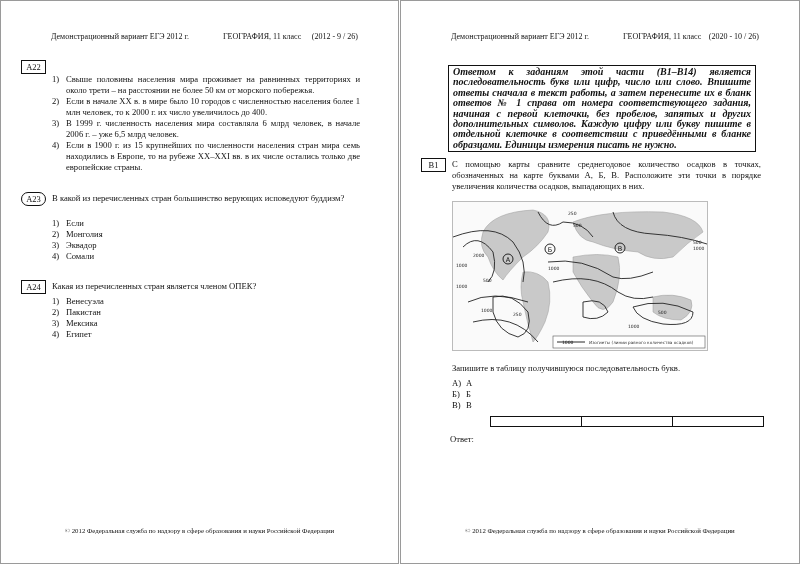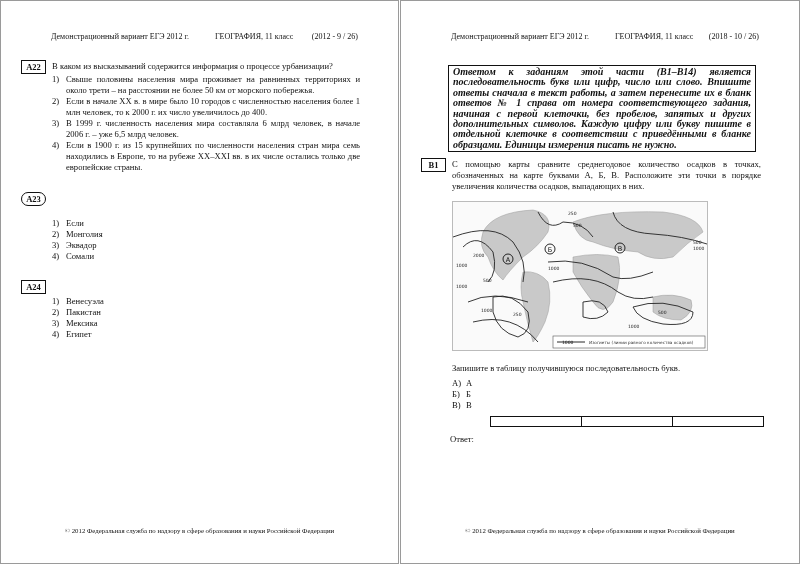--- a/index.html
+++ b/index.html
@@ -12,25 +12,25 @@
     .page {
       position: absolute; top: 0; height: 564px; width: 399px;
       background: #fff; border: 1px solid #9a9a9a; box-sizing: border-box;
     }
     .page.left { left: 0; }
     .page.right { left: 400px; width: 400px; }
     .hdr {
       position: absolute; top: 31px; left: 50px; right: 40px;
       font-size: 8px; display: flex; justify-content: space-between; white-space: nowrap;
     }
-    .hdr .mid { margin-left: 14px; padding-left: 12px; }
+    .hdr .mid { margin-left: 22px; padding-left: 12px; }
     .hdr .spacer { flex: 1; }
     .qnum {
       position: absolute; left: 20px; width: 23px; height: 12px;
-      border: 1px solid #111; font-weight: bold; font-size: 8.5px;
+      border: 1px solid #111; font-weight: normal; font-size: 8.5px;
       text-align: center; line-height: 12px; box-sizing: content-box;
     }
     .qtext { position: absolute; left: 51px; right: 38px; font-size: 8.6px; line-height: 11px; text-align: justify; }
     .opts { position: absolute; left: 51px; right: 38px; font-size: 8.6px; line-height: 11px; }
     .opt { display: flex; }
     .opt .n { width: 14px; flex: none; }
     .opt .t { flex: 1; text-align: justify; }
     .footer { position: absolute; top: 526px; left: 0; right: 0; text-align: center; font-size: 6.8px; }
     .part-title { position: absolute; top: 53px; left: 0; right: 0; text-align: center; font-weight: bold; font-size: 9px; }
     .instr {
@@ -53,61 +53,62 @@
 
 <div class="page left">
   <div class="hdr">
     <span>Демонстрационный вариант ЕГЭ 2012 г.</span>
     <span class="mid">ГЕОГРАФИЯ, 11 класс</span>
     <span class="spacer"></span>
     <span>(2012 - 9 / 26)</span>
   </div>
 
   <div class="qnum" style="top:59px;">A22</div>
-  <div class="qtext" style="top:60px;">В каком из высказываний содержится информация о процессе урбанизации?</div>
   <div class="opts" style="top:73px;">
     <div class="opt">
         <span class="n">1)</span>
         <span class="t">Свыше половины населения мира проживает на равнинных территориях и около трети – на расстоянии не более 50 км от морского побережья.</span>
       </div>
     <div class="opt">
         <span class="n">2)</span>
         <span class="t">Если в начале XX в. в мире было 10 городов с численностью населения более 1 млн человек, то к 2000 г. их число увеличилось до 400.</span>
       </div>
     <div class="opt">
         <span class="n">3)</span>
         <span class="t">В 1999 г. численность населения мира составляла 6 млрд человек, в начале 2006 г. – уже 6,5 млрд человек.</span>
       </div>
     <div class="opt">
         <span class="n">4)</span>
         <span class="t">Если в 1900 г. из 15 крупнейших по численности населения стран мира семь находились в Европе, то на рубеже XX–XXI вв. в их числе остались только две европейские страны.</span>
       </div>
   </div>
 
   <div class="qnum" style="top:191px;border-radius:7px;">A23</div>
+  <div class="qtext" style="top:192px;">В какой из перечисленных стран большинство верующих исповедуют буддизм?</div>
   <div class="opts" style="top:217px;">
     <div class="opt">
         <span class="n">1)</span>
         <span class="t">Если</span>
       </div>
     <div class="opt">
         <span class="n">2)</span>
         <span class="t">Монголия</span>
       </div>
     <div class="opt">
         <span class="n">3)</span>
         <span class="t">Эквадор</span>
       </div>
     <div class="opt">
         <span class="n">4)</span>
         <span class="t">Сомали</span>
       </div>
   </div>
 
   <div class="qnum" style="top:279px;">A24</div>
+  <div class="qtext" style="top:280px;">Какая из перечисленных стран является членом ОПЕК?</div>
   <div class="opts" style="top:295px;">
     <div class="opt">
         <span class="n">1)</span>
         <span class="t">Венесуэла</span>
       </div>
     <div class="opt">
         <span class="n">2)</span>
         <span class="t">Пакистан</span>
       </div>
     <div class="opt">
@@ -121,21 +122,21 @@
   </div>
 
   <div class="footer">© 2012 Федеральная служба по надзору в сфере образования и науки Российской Федерации</div>
 </div>
 
 <div class="page right">
   <div class="hdr">
     <span>Демонстрационный вариант ЕГЭ 2012 г.</span>
     <span class="mid">ГЕОГРАФИЯ, 11 класс</span>
     <span class="spacer"></span>
-    <span>(2018 - 10 / 26)</span>
+    <span>(2020 - 10 / 26)</span>
   </div>
 
   <div class="instr">Ответом к заданиям этой части (B1–B14) является последовательность букв или цифр, число или слово. Впишите ответы сначала в текст работы, а затем перенесите их в бланк ответов № 1 справа от номера соответствующего задания, начиная с первой клеточки, без пробелов, запятых и других дополнительных символов. Каждую цифру или букву пишите в отдельной клеточке в соответствии с приведёнными в бланке образцами. Единицы измерения писать не нужно.</div>
 
   <div class="qnum" style="top:157px;">B1</div>
   <div class="qtext" style="top:362px;">Запишите в таблицу получившуюся последовательность букв.</div>
 
   <div class="qtext" style="top:158px;">С помощью карты сравните среднегодовое количество осадков в точках, обозначенных на карте буквами А, Б, В. Расположите эти точки в порядке увеличения количества осадков, выпадающих в них.</div>
   <div class="opts" style="top:377px;">
     <div class="opt">

